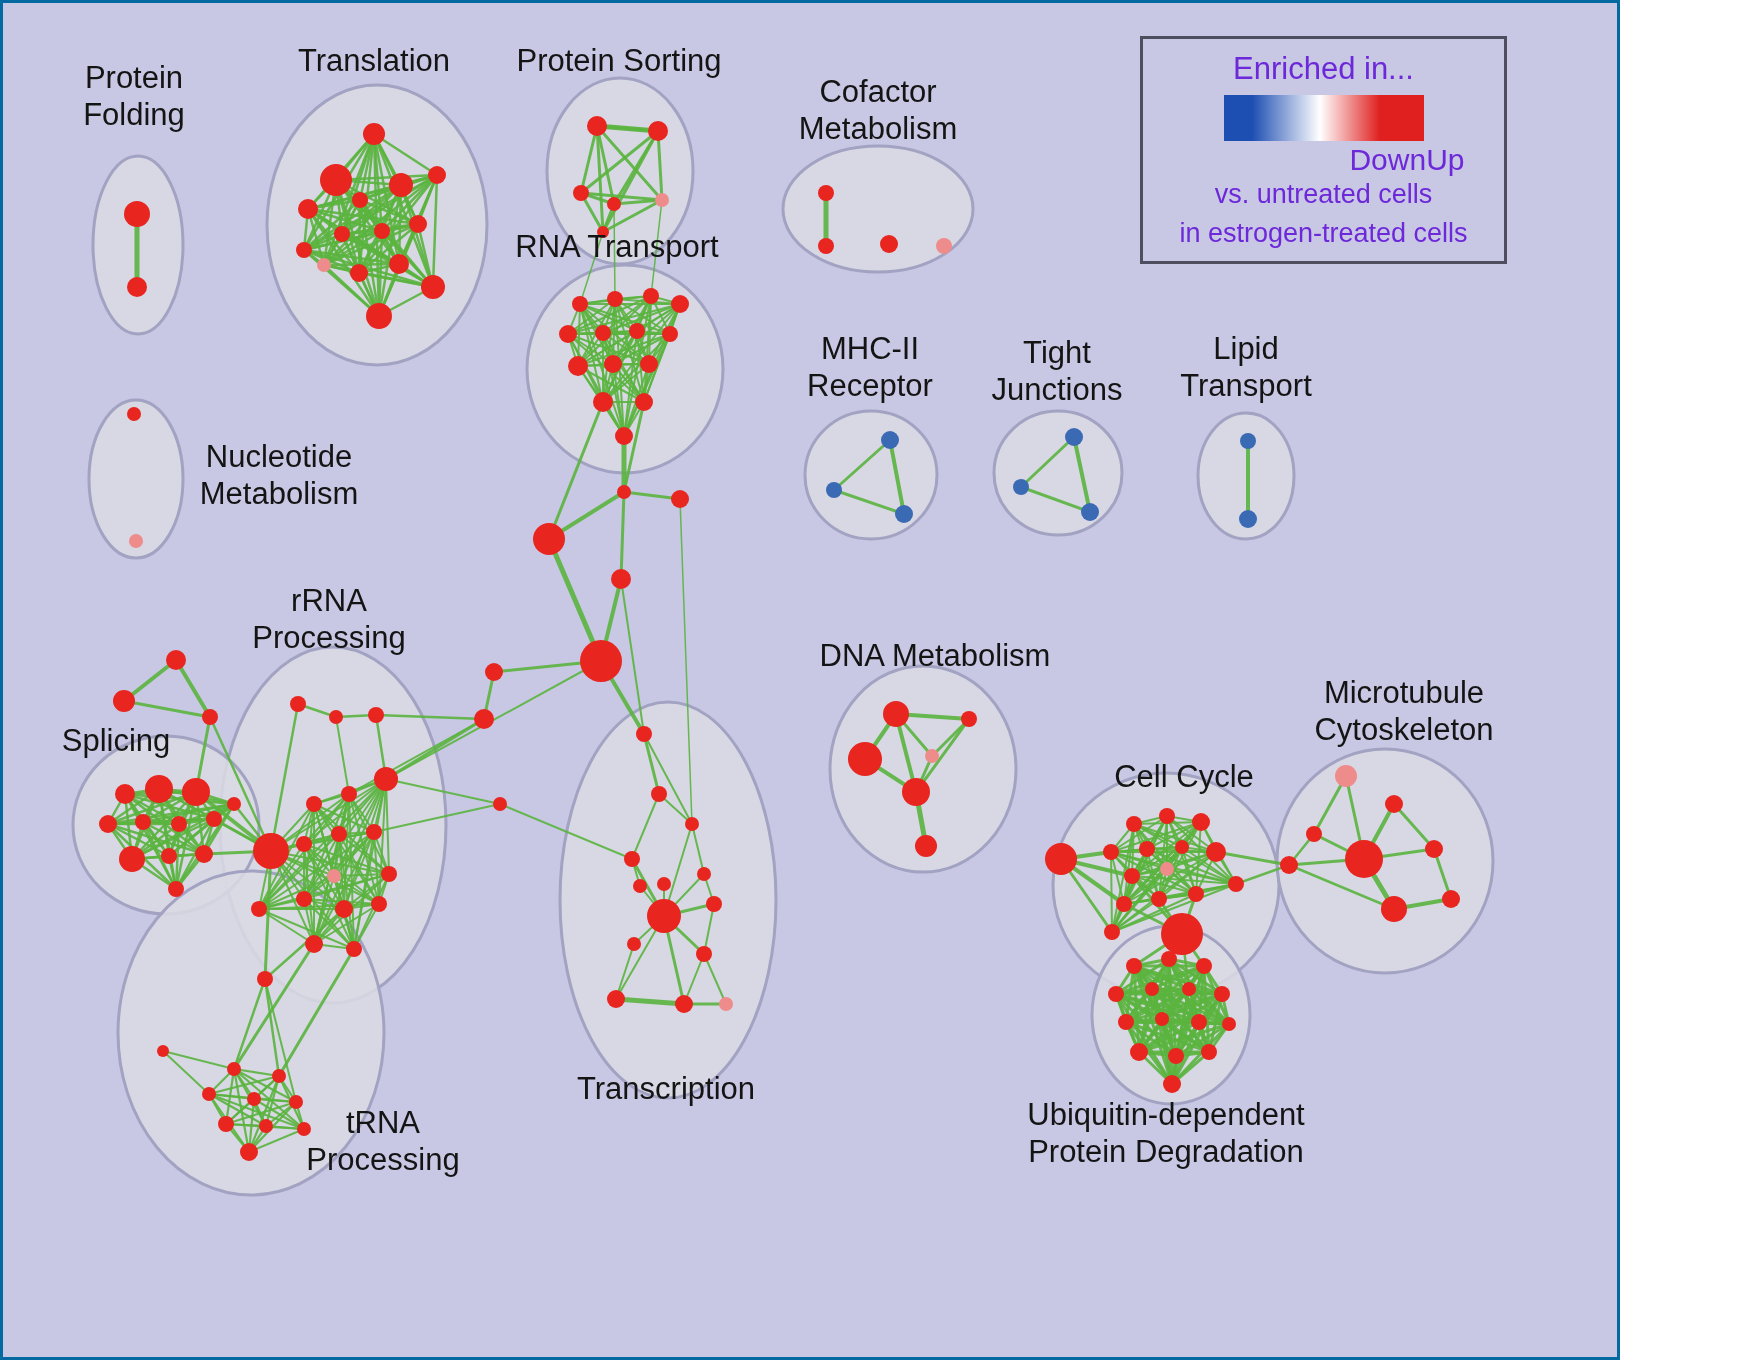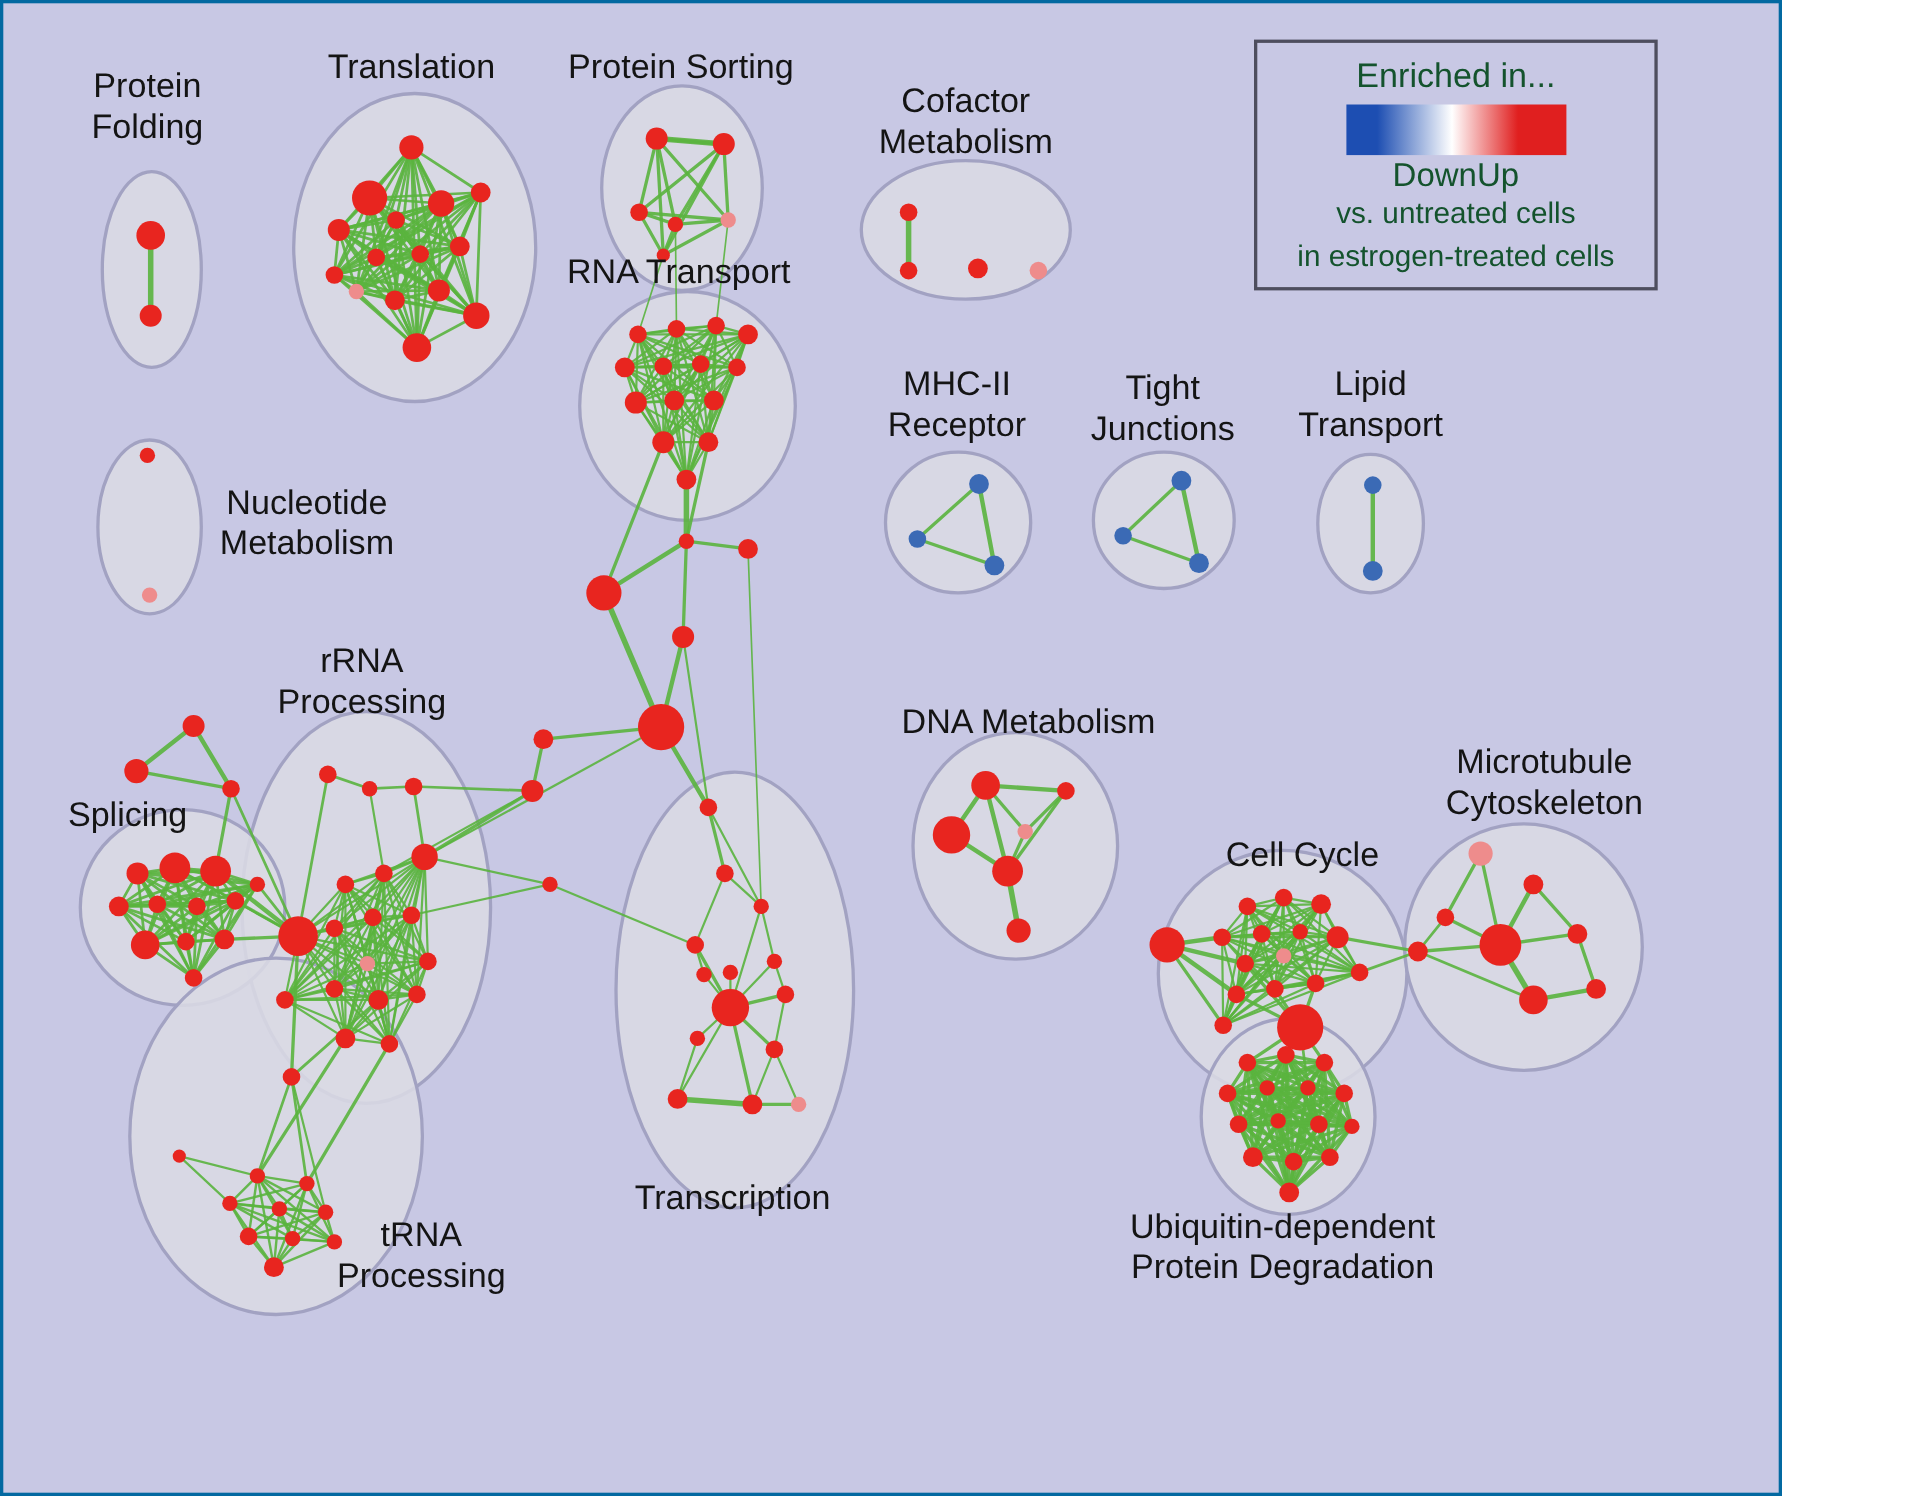--- a/index.html
+++ b/index.html
@@ -17,35 +17,35 @@
   }
   .figure svg { position: absolute; left: 0; top: 0; }
   .legend {
     position: absolute;
     left: 1137px; top: 33px;
     width: 367px; height: 228px;
     box-sizing: border-box;
     border: 3px solid #4e4e5e;
     background: #c8c8e4;
     text-align: center;
-    color: #14532d;
+    color: #6d28d9;
   }
   .legend-title {
     margin-top: 12px;
     font-size: 31px;
   }
   .legend-gradient {
     width: 200px; height: 46px;
     margin: 8px auto 0 auto;
   }
   .legend-scale-row {
     width: 282px;
     margin: 2px auto 0 auto;
     display: flex;
-    justify-content: center;
+    justify-content: flex-end;
     font-size: 30px;
   }
   .legend-caption {
     font-size: 27px;
     line-height: 34px;
   }
   .legend-caption.first { margin-top: 5px; }
 </style>
 </head>
 <body>

